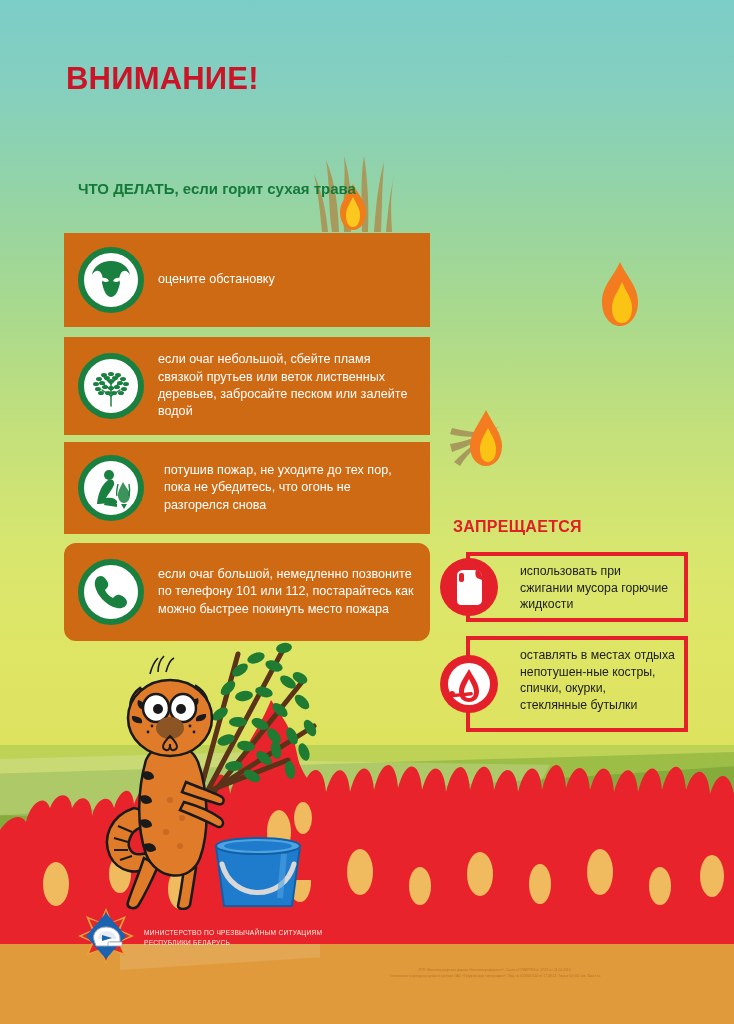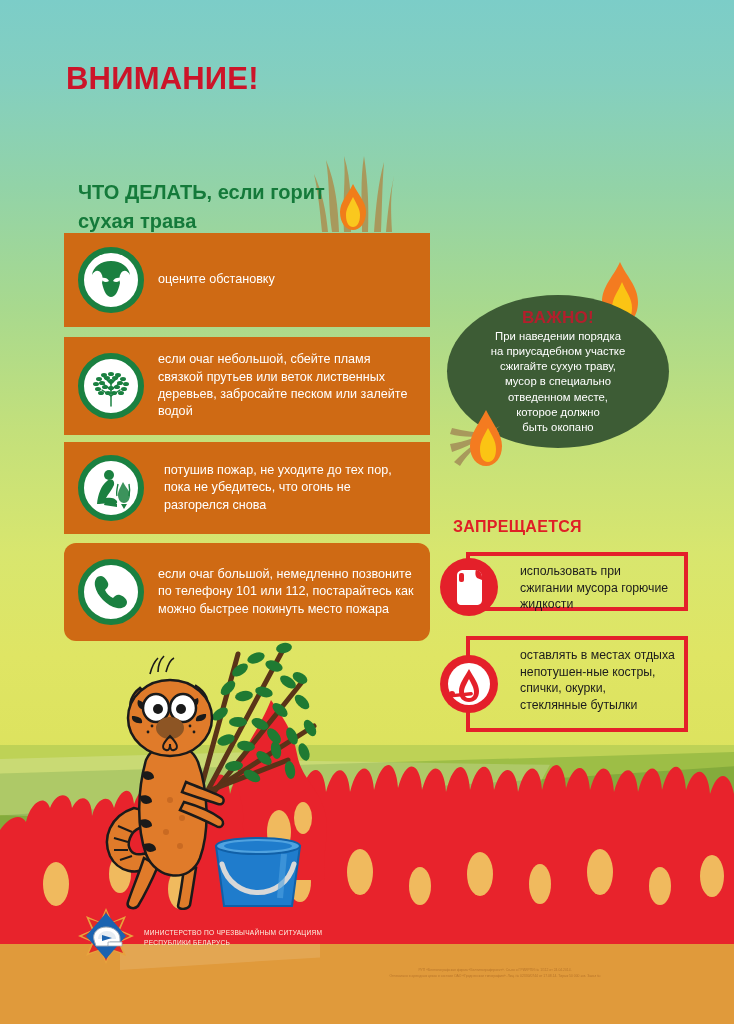--- a/index.html
+++ b/index.html
@@ -89,21 +89,21 @@
     font-weight: bold;
     letter-spacing: .2px;
     line-height: 1.12;
   }
   #headline .l1 { display: block; font-size: 31px; }
   #headline .l2 { display: block; font-size: 31px; }
 
   
   #howto-heading {
     position: absolute; left: 78px; top: 178px;
-    color: #147a3a; font-weight: bold; font-size: 20px;
+    color: #147a3a; font-weight: bold; font-size: 15px;
     line-height: 1.45; width: 280px;
   }
 
   
   #grass-tuft {
     position: absolute; left: 312px; top: 152px;
     width: 82px; height: 80px;
   }
   #grass-tuft svg { display:block; width:100%; height:100%; }
 
@@ -167,21 +167,21 @@
     position: absolute; left: 453px; top: 518px;
     color: #e01e26; font-weight: bold; font-size: 16px;
     letter-spacing: .3px;
     text-align: center;
   }
   .forbid-card {
     position: absolute; left: 466px; width: 222px;
     border: 4px solid #e4202a;
     background: transparent;
   }
-  #forbid-1 { top: 552px; height: 59px; }
+  #forbid-1 { top: 552px; height: 70px; }
   #forbid-2 { top: 636px; height: 96px; }
   .forbid-text {
     color: #1c1c1c; font-size: 12.3px; line-height: 1.35;
     padding: 7px 8px 7px 50px;
   }
   .forbid-icon {
     position: absolute; width: 58px; height: 58px;
     border-radius: 50%; background: #e4202a;
     display: flex; align-items: center; justify-content: center;
     z-index: 5;
@@ -384,32 +384,20 @@
     <div class="card-text">если очаг большой, немедленно позвоните по телефону 101 или 112, постарайтесь как можно быстрее покинуть место пожара</div>
   </div>
 
   <div id="oval-flame-top">
     <svg viewBox="0 0 48 66" aria-hidden="true">
       <path fill="#f47b20" d="M24 0 C18 14 6 24 6 40 C6 54 14 64 24 64 C34 64 42 54 42 40 C42 24 30 14 24 0 Z"></path>
       <path fill="#fbc414" d="M26 20 C22 30 16 36 16 46 C16 55 20 61 26 61 C32 61 36 55 36 46 C36 36 30 30 26 20 Z"></path>
     </svg>
   </div>
 
-  <div id="important-oval">
-    <div id="important-title">ВАЖНО!</div>
-    <div id="important-body">
-      <div>При наведении порядка</div>
-      <div>на приусадебном участке</div>
-      <div>сжигайте сухую траву,</div>
-      <div>мусор в специально</div>
-      <div>отведенном месте,</div>
-      <div>которое должно</div>
-      <div>быть окопано</div>
-    </div>
-  </div>
 
   <div id="oval-flame-bottom">
     <svg viewBox="0 0 76 80" aria-hidden="true">
       <g fill="#a8995c">
         <path d="M4 74 C16 62 30 50 48 42 C32 54 18 64 10 78 Z"></path>
         <path d="M0 56 C14 54 32 48 50 38 C32 52 14 60 2 64 Z"></path>
         <path d="M2 40 C18 44 34 46 50 44 C32 50 14 50 0 46 Z"></path>
       </g>
       <path fill="#f47b20" d="M36 22 C29 36 20 46 20 58 C20 70 27 78 36 78 C45 78 52 70 52 58 C52 46 43 36 36 22 Z"></path>
       <path fill="#fbc414" d="M38 40 C34 48 30 53 30 61 C30 69 33 74 38 74 C43 74 46 69 46 61 C46 53 42 48 38 40 Z"></path>

